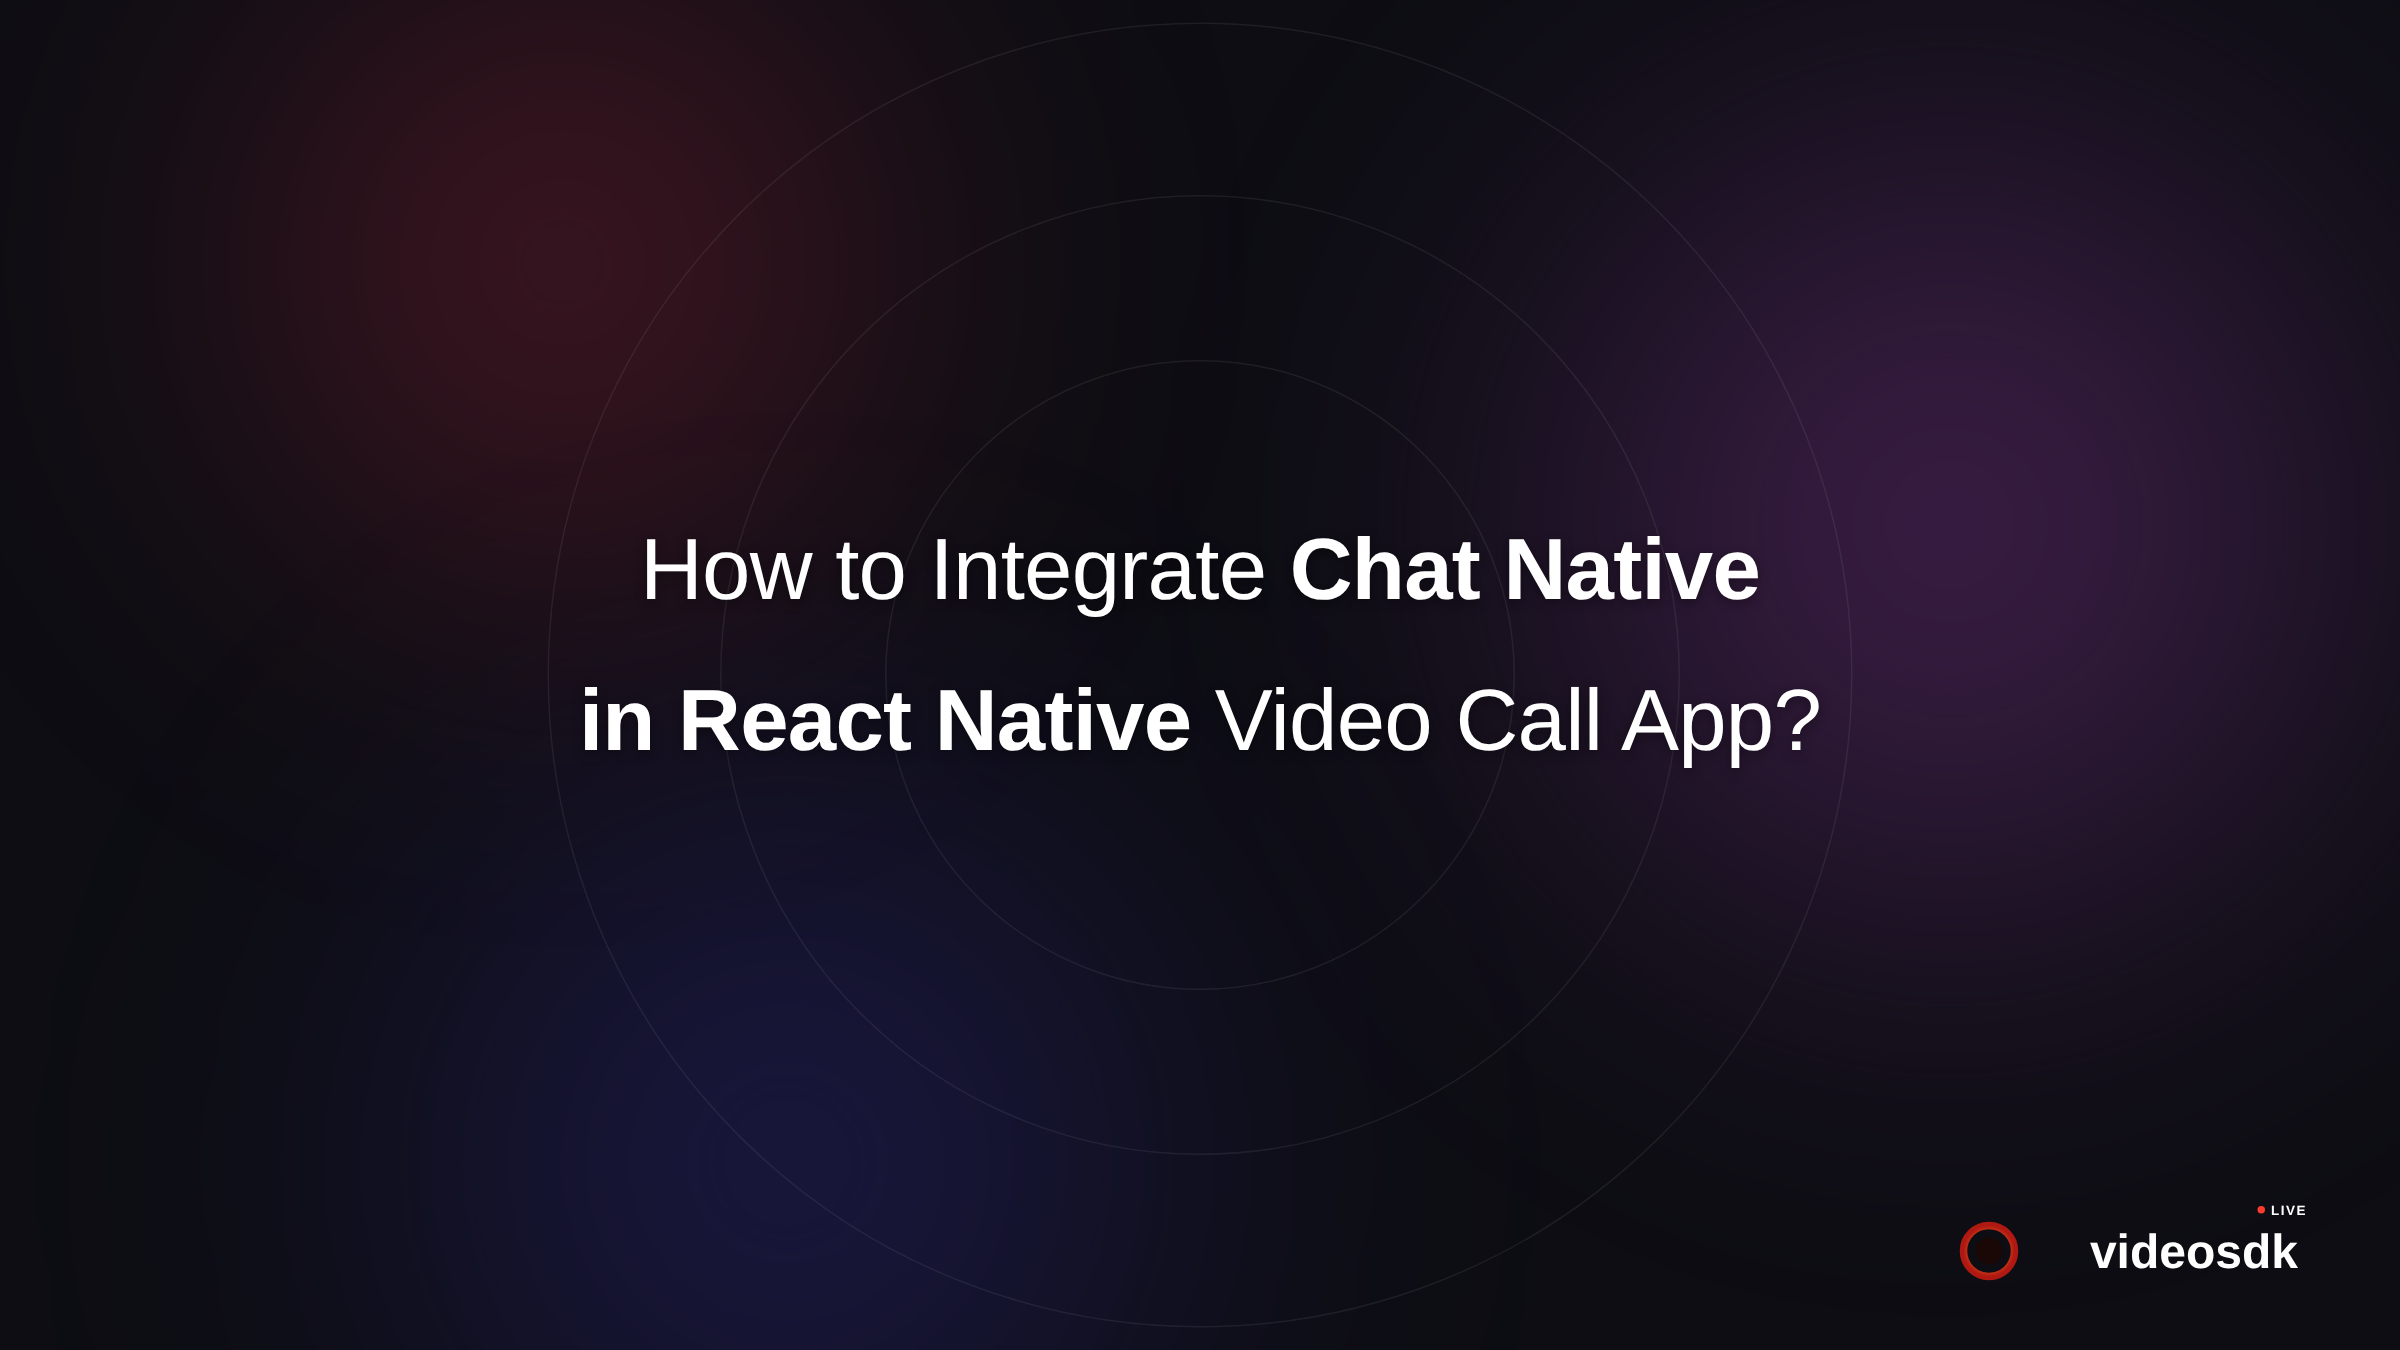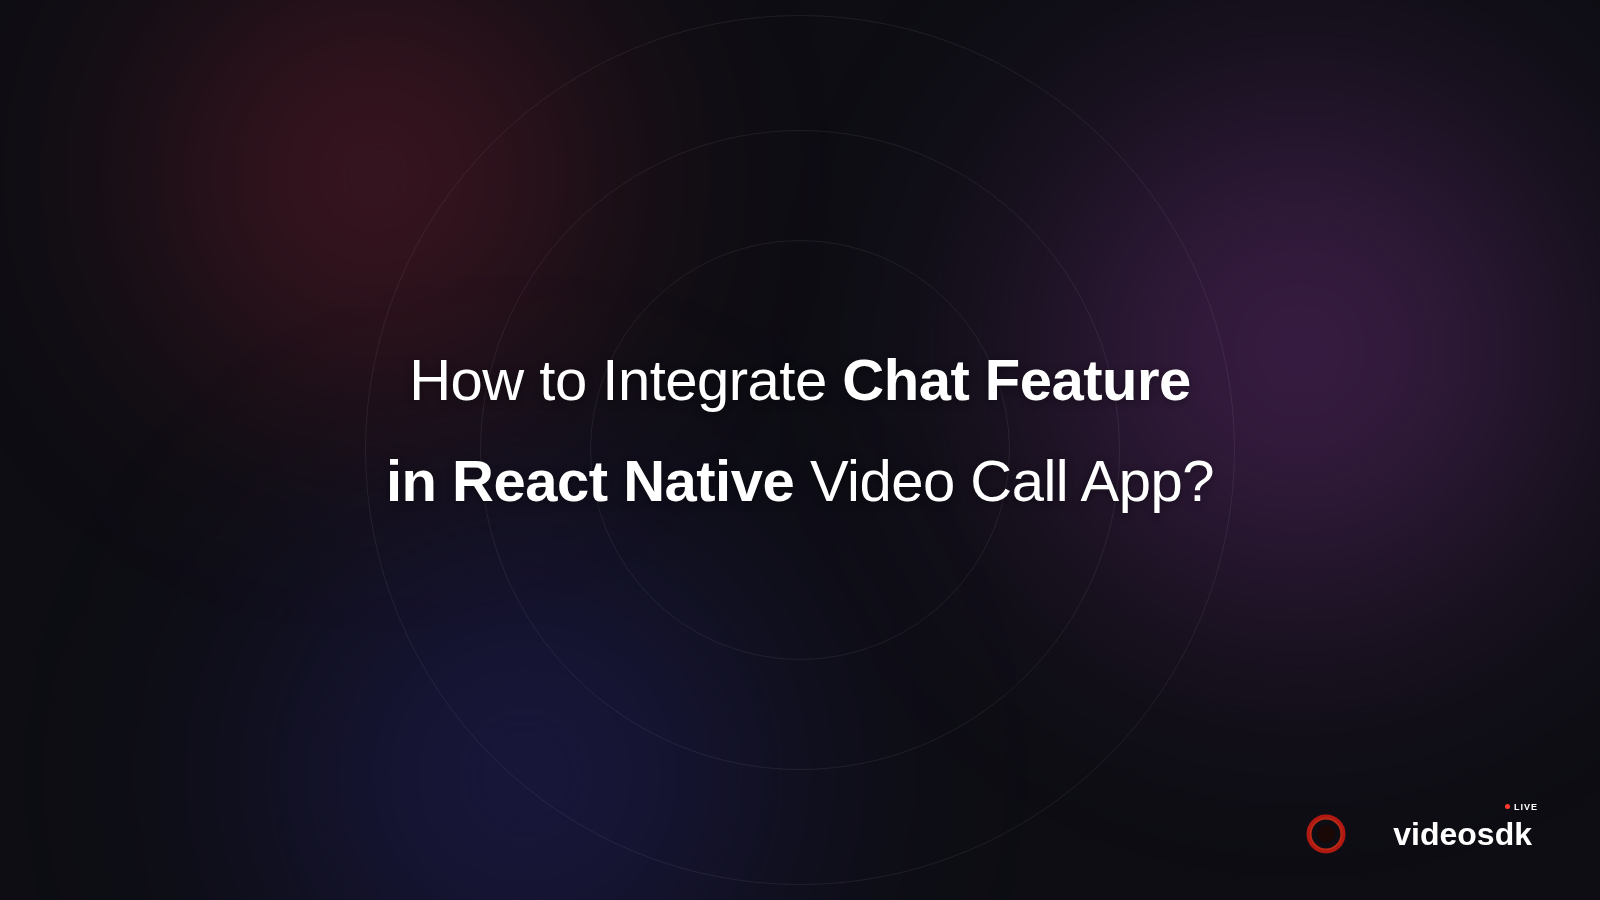--- a/index.html
+++ b/index.html
@@ -164,21 +164,21 @@
   <div class="glow glow-blue"></div>
 
   <div class="rings">
     <div class="ring ring-1"></div>
     <div class="ring ring-2"></div>
     <div class="ring ring-3"></div>
   </div>
 
   <div class="title-wrap">
     <h1 class="title">
-      <span>How to Integrate </span><span class="bold">Chat Feature</span><br>
+      <span>How to Integrate </span><span class="bold">Chat Native</span><br>
       <span class="bold">in React Native </span><span>Video Call App?</span>
     </h1>
   </div>
 
   <div class="logo-wrap">
     <div class="logo-mark">
       <svg viewBox="0 0 40 40">
         <defs>
           <radialGradient id="ringGrad" cx="50%" cy="50%" r="50%">
             <stop offset="0%" stop-color="#ffcc66"></stop>

